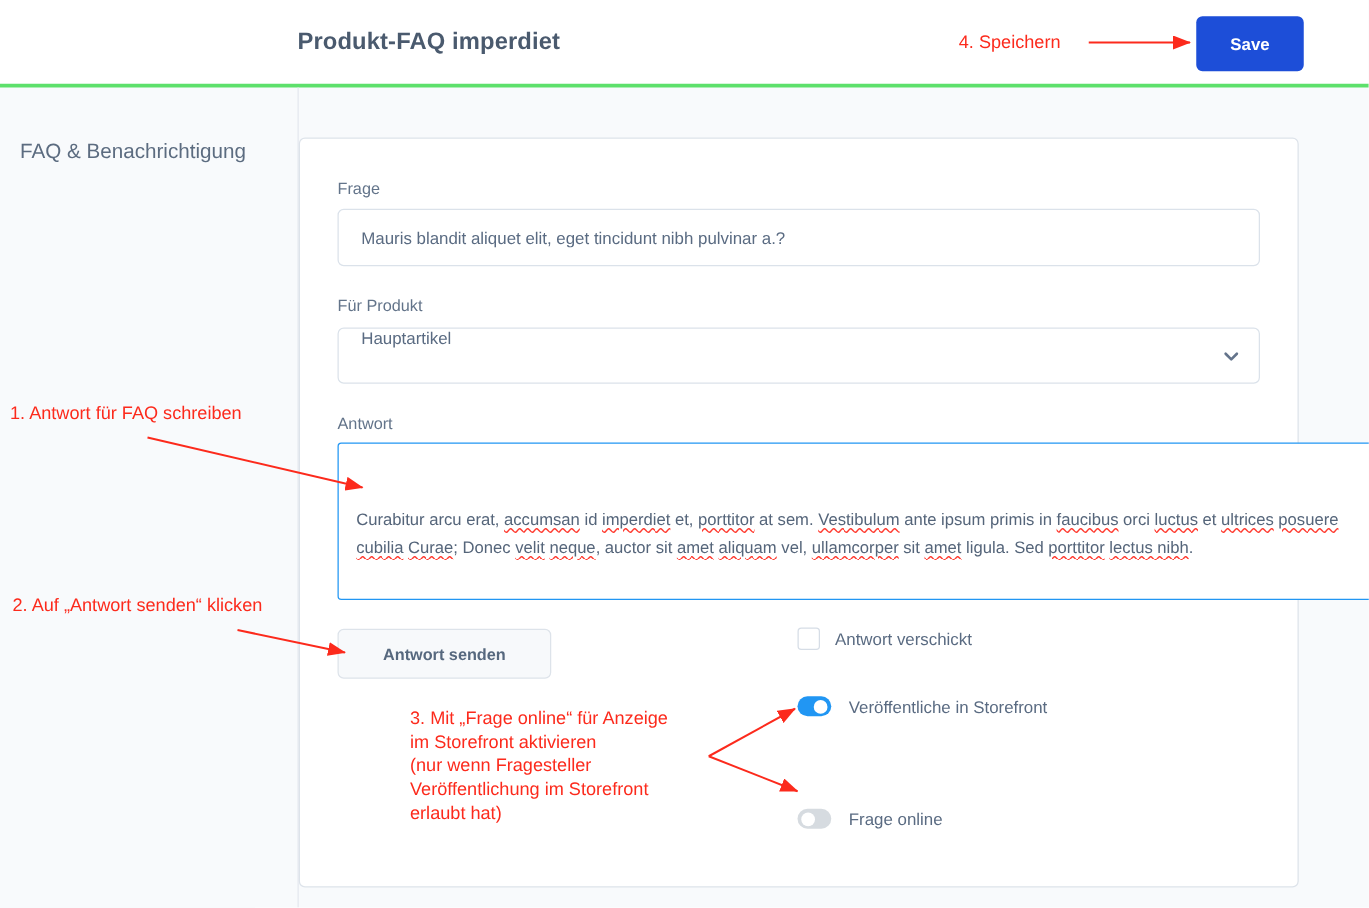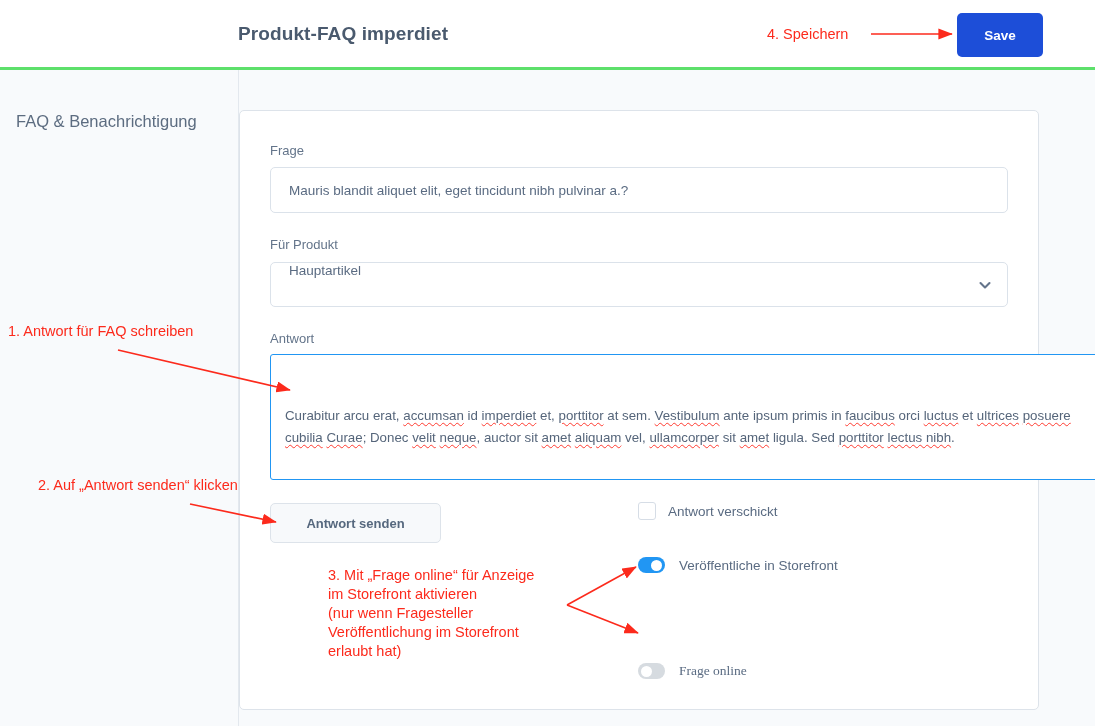--- a/index.html
+++ b/index.html
@@ -180,21 +180,21 @@
     width: 18px; height: 18px;
     border: 1px solid #d6dde6;
     border-radius: 3px;
     background: #fff;
   }
   .cb-label { margin-left: 12px; font-size: 13.5px; color: #5a6b82; white-space: nowrap; }
 
   
   .toggle-row { position: absolute; display: flex; align-items: center; cursor: pointer; }
   .tr-1 { left: 638px; top: 557px; }
-  .tr-2 { left: 638px; top: 663px; font-family: Liberation Serif, serif; }
+  .tr-2 { left: 638px; top: 647px; }
   .tgl {
     width: 27px; height: 16px;
     border-radius: 9px;
     position: relative;
     flex: 0 0 auto;
   }
   .tgl.on  { background: #2196f3; }
   .tgl.off { background: #d6dbe0; }
   .tgl .knob {
     position: absolute;
@@ -209,21 +209,21 @@
 
   
   .anno {
     position: absolute;
     color: #fc2a1c;
     font-size: 14.5px;
     line-height: 19px;
     white-space: pre-line;
   }
   .anno-1 { left: 8px;   top: 322px; }
-  .anno-2 { left: 10px;  top: 476px; margin-left: 28px; }
+  .anno-2 { left: 10px;  top: 476px; }
   .anno-3 { left: 328px; top: 566px; }
   .anno-4 { left: 767px; top: 25px; }
 
   .arrow-layer {
     position: absolute;
     left: 0; top: 0;
     width: 1095px; height: 726px;
     pointer-events: none;
   }
 </style>

